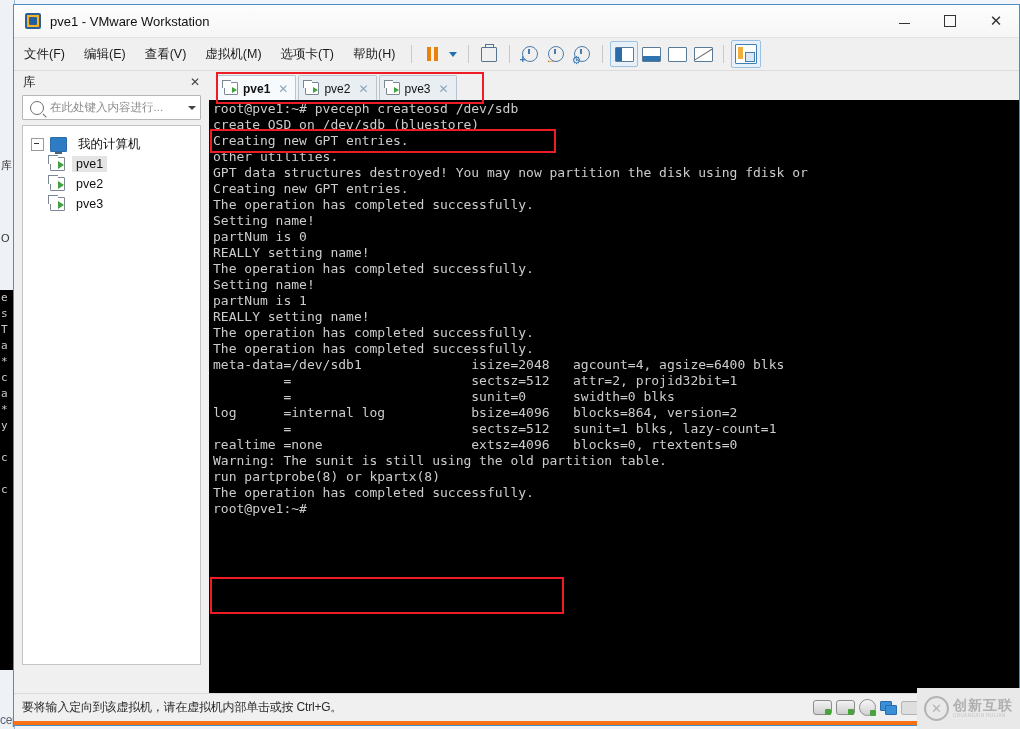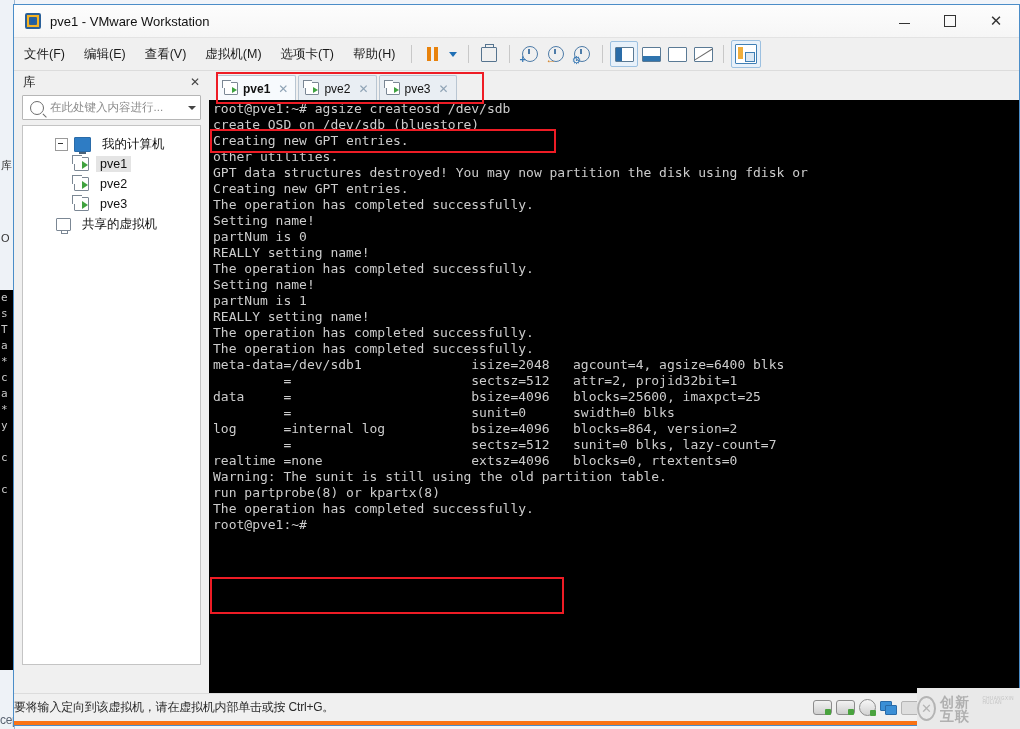--- a/index.html
+++ b/index.html
@@ -90,21 +90,21 @@
     margin-left:7px;position:relative;flex:none;}
   #search-icon::after{content:"";position:absolute;right:-4px;bottom:-3px;width:5px;height:1.4px;
     background:#6d6d6d;transform:rotate(45deg);}
   #search-input{flex:1;font-size:11.5px;color:#8a8a8a;margin-left:6px;white-space:nowrap;
     overflow:hidden;}
   #search-caret{width:16px;text-align:center;}
   #search-caret::after{content:"";display:inline-block;border-left:4px solid transparent;
     border-right:4px solid transparent;border-top:4px solid #444;vertical-align:middle;}
   #tree{margin:5px 8px 0 8px;background:#fff;border:1px solid #c4c4c4;height:540px;
     padding:8px 0 0 0;box-sizing:border-box;}
-  .trow{display:flex;align-items:center;height:20px;font-size:12.5px;color:#111;padding-left:24px;}
+  .trow{display:flex;align-items:center;height:20px;font-size:12.5px;color:#111;}
   .expander{width:11px;height:11px;border:1px solid #9a9a9a;background:#fff;margin-left:8px;
     position:relative;flex:none;}
   .expander::before{content:"";position:absolute;left:2px;top:4.5px;width:5px;height:1px;background:#333;}
   .ico-pc{width:15px;height:13px;margin-left:6px;background:#2e7cc4;border:1px solid #2a6ba8;
     border-radius:1px;position:relative;flex:none;}
   .ico-pc::after{content:"";position:absolute;left:4px;bottom:-3px;width:7px;height:2px;background:#4c6378;}
   .ico-vm{width:13px;height:12px;margin-left:27px;border:1.4px solid #7b8794;position:relative;
     flex:none;border-radius:1px;background:#fff;}
   .ico-vm::before{content:"";position:absolute;left:-3px;top:-3px;width:9px;height:8px;
     border:1.4px solid #7b8794;border-right:none;border-bottom:none;background:#fff;}
@@ -141,21 +141,21 @@
 
   
   .redbox{position:absolute;border:2px solid #ee1c25;pointer-events:none;}
   #redbox-tabs{left:7px;top:1px;width:264px;height:28px;}
   #redbox-cmd{left:1px;top:29px;width:342px;height:20px;}
   #redbox-result{left:1px;top:477px;width:350px;height:33px;}
 
   
   #statusbar{height:27px;background:#f0f0f0;border-top:1px solid #dcdcdc;display:flex;
     align-items:center;position:relative;}
-  #status-text{font-size:12px;color:#2b2b2b;letter-spacing:-0.2px;}
+  #status-text{font-size:12px;color:#2b2b2b;margin-left:8px;letter-spacing:-0.2px;}
   #status-icons{position:absolute;right:100px;display:flex;align-items:center;gap:4px;}
   .dev{width:17px;height:13px;position:relative;}
   .dev-hdd{background:linear-gradient(#f2f2f2,#cfcfcf);border:1px solid #8c8c8c;border-radius:3px;}
   .dev-hdd::after{content:"";position:absolute;right:0;bottom:-1px;width:6px;height:6px;
     background:#4aa33f;border-radius:1px;}
   .dev-cd{width:15px;height:15px;border-radius:50%;background:linear-gradient(#f6f6f6,#d2d2d2);
     border:1px solid #8c8c8c;}
   .dev-cd::after{content:"";position:absolute;right:-1px;bottom:-1px;width:6px;height:6px;
     background:#4aa33f;border-radius:1px;}
   .dev-net{width:17px;height:14px;position:relative;}
@@ -165,21 +165,21 @@
     background:#3b8fd6;border:1px solid #2a6ba8;border-radius:1px;}
   .dev-print{width:16px;height:12px;background:#d8d8d8;border:1px solid #a0a0a0;border-radius:2px;
     opacity:.75;}
 
   
   #watermark{position:absolute;right:0;top:688px;width:103px;height:41px;
     background:#e9e9e9;display:flex;align-items:center;justify-content:center;gap:4px;}
   #wm-logo{width:21px;height:21px;border-radius:50%;border:2px solid #b4b4b4;position:relative;
     display:flex;align-items:center;justify-content:center;color:#b4b4b4;font-size:13px;
     font-weight:bold;font-family:"DejaVu Sans",sans-serif;}
-  #wm-textwrap{display:flex;flex-direction:row;line-height:1;}
+  #wm-textwrap{display:flex;flex-direction:column;line-height:1;}
   #wm-cn{font-size:14px;color:#b0b0b0;font-weight:bold;letter-spacing:1px;}
   #wm-en{font-size:4.5px;color:#c2c2c2;letter-spacing:.5px;margin-top:2px;}
   #wm-topbar{position:absolute;right:0;top:688px;width:103px;height:5px;background:#5a5a5a;}
 </style>
 </head>
 <body>
 
 <div id="bg-window">
   <div id="bg-left-strip">
     <div id="bg-strip-lib">库</div>
@@ -299,24 +299,20 @@
           <div class="tlabel sel">pve1</div>
         </div>
         <div class="trow">
           <div class="ico-vm"></div>
           <div class="tlabel">pve2</div>
         </div>
         <div class="trow">
           <div class="ico-vm"></div>
           <div class="tlabel">pve3</div>
         </div>
-        <div class="trow">
-          <div class="ico-shared"></div>
-          <div class="tlabel">共享的虚拟机</div>
-        </div>
       </div>
     </div>
 
     <div id="rightpane">
 
       <div id="tabbar">
         <div class="vtab active">
           <div class="tabico"></div>
           <span>pve1</span>
           <span class="tabclose">✕</span>
@@ -328,42 +324,41 @@
         </div>
         <div class="vtab">
           <div class="tabico"></div>
           <span>pve3</span>
           <span class="tabclose">✕</span>
         </div>
       </div>
 
       <div id="terminal">
         <div id="terminal-lines">
-            <div class="tline">root@pve1:~# agsize createosd /dev/sdb</div>
+            <div class="tline">root@pve1:~# pveceph createosd /dev/sdb</div>
             <div class="tline">create OSD on /dev/sdb (bluestore)</div>
             <div class="tline">Creating new GPT entries.</div>
             <div class="tline">other utilities.</div>
             <div class="tline">GPT data structures destroyed! You may now partition the disk using fdisk or</div>
             <div class="tline">Creating new GPT entries.</div>
             <div class="tline">The operation has completed successfully.</div>
             <div class="tline">Setting name!</div>
             <div class="tline">partNum is 0</div>
             <div class="tline">REALLY setting name!</div>
             <div class="tline">The operation has completed successfully.</div>
             <div class="tline">Setting name!</div>
             <div class="tline">partNum is 1</div>
             <div class="tline">REALLY setting name!</div>
             <div class="tline">The operation has completed successfully.</div>
             <div class="tline">The operation has completed successfully.</div>
             <div class="tline">meta-data=/dev/sdb1              isize=2048   agcount=4, agsize=6400 blks</div>
             <div class="tline">         =                       sectsz=512   attr=2, projid32bit=1</div>
-            <div class="tline">data     =                       bsize=4096   blocks=25600, imaxpct=25</div>
             <div class="tline">         =                       sunit=0      swidth=0 blks</div>
             <div class="tline">log      =internal log           bsize=4096   blocks=864, version=2</div>
-            <div class="tline">         =                       sectsz=512   sunit=0 blks, lazy-count=7</div>
+            <div class="tline">         =                       sectsz=512   sunit=1 blks, lazy-count=1</div>
             <div class="tline">realtime =none                   extsz=4096   blocks=0, rtextents=0</div>
             <div class="tline">Warning: The sunit is still using the old partition table.</div>
             <div class="tline">run partprobe(8) or kpartx(8)</div>
             <div class="tline">The operation has completed successfully.</div>
             <div class="tline">root@pve1:~#</div>
           </div>
         <div class="redbox" id="redbox-cmd"></div>
         <div class="redbox" id="redbox-result"></div>
       </div>
 

